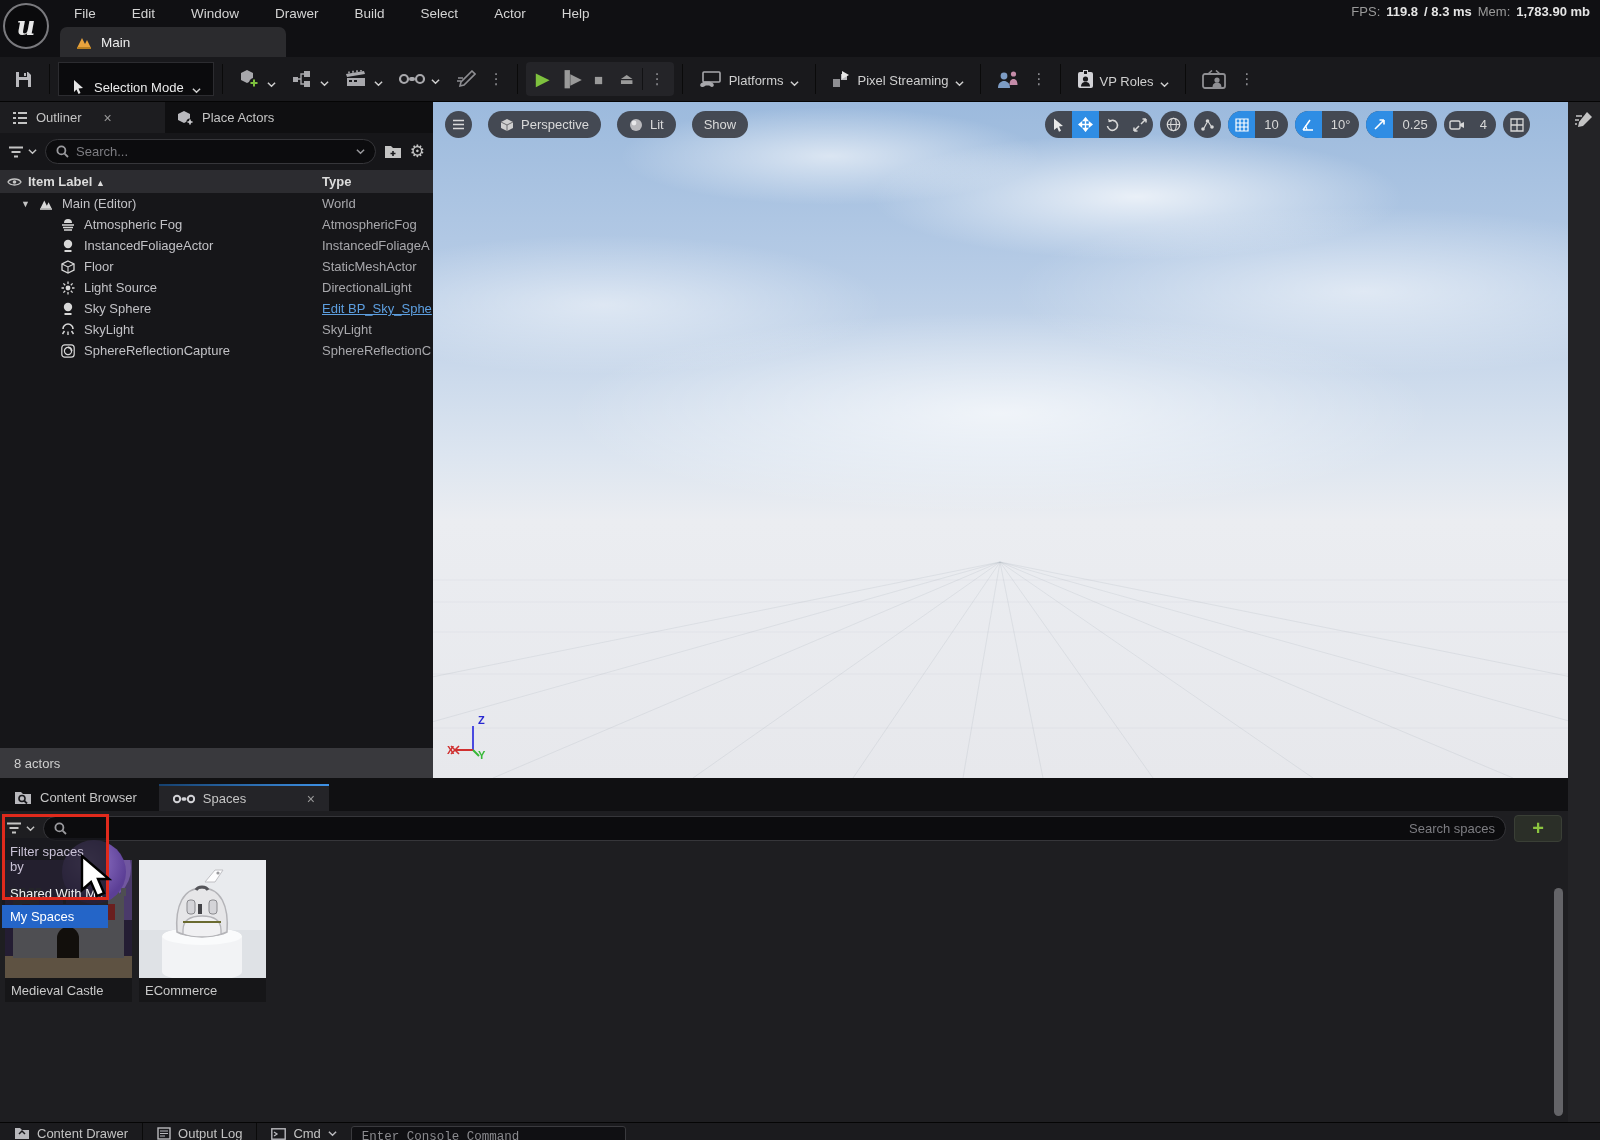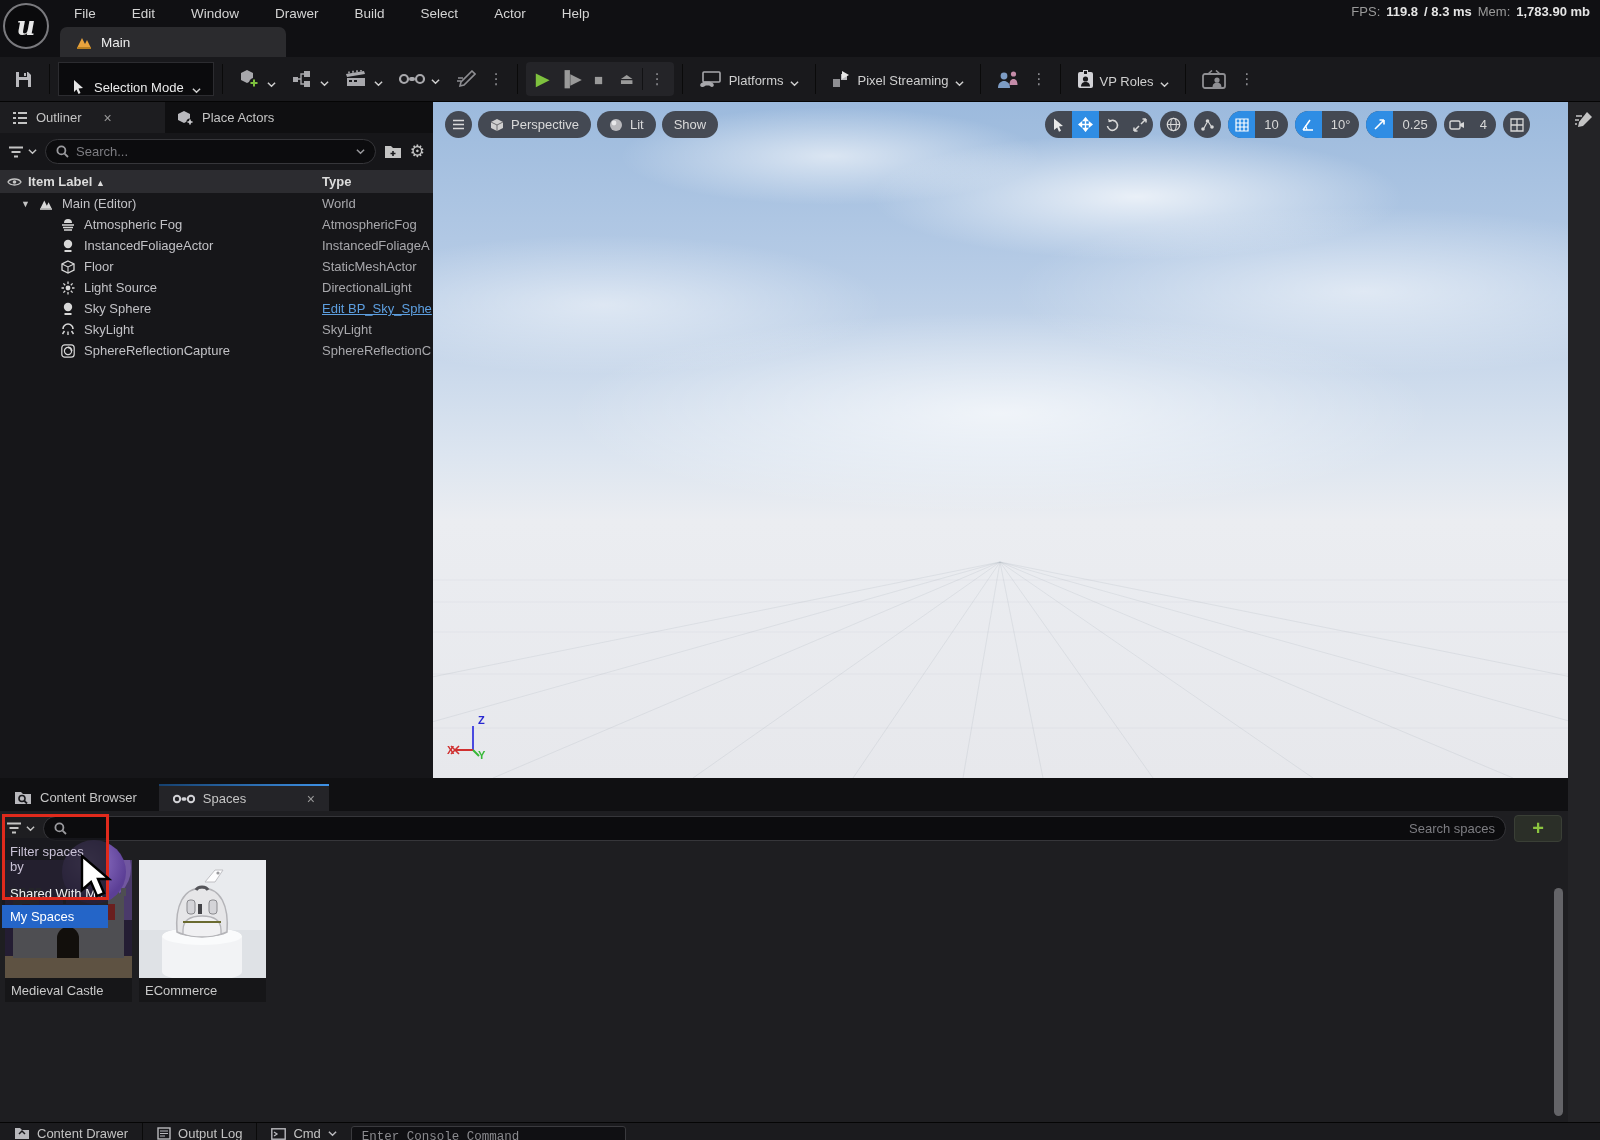--- a/index.html
+++ b/index.html
@@ -60,21 +60,21 @@
       radial-gradient(ellipse 380px 90px at 62% 14%, rgba(255,255,255,.75), transparent 70%),
       radial-gradient(ellipse 300px 70px at 35% 8%, rgba(255,255,255,.6), transparent 70%),
       radial-gradient(ellipse 500px 120px at 82% 28%, rgba(255,255,255,.55), transparent 70%),
       radial-gradient(ellipse 400px 100px at 15% 30%, rgba(255,255,255,.5), transparent 70%),
       radial-gradient(ellipse 600px 140px at 50% 46%, rgba(255,255,255,.65), transparent 72%),
       linear-gradient(#9cbadd 0%, #b7cce6 26%, #dce5f0 52%, #ebedf1 62%, #e7e8ec 100%); }
   .vp-pill { background:rgba(48,48,52,.82); border-radius:14px; height:27px; display:flex; align-items:center;
              gap:7px; padding:0 12px; color:#dadada; font-size:13px; }
   .vp-circle { background:rgba(48,48,52,.82); border-radius:50%; width:27px; height:27px;
                display:flex; align-items:center; justify-content:center; color:#dadada; }
-  #vp-left-tools { left:12px; top:9px; display:flex; gap:6px; align-items:center; }
+  #vp-left-tools { left:12px; top:9px; display:flex; gap:16px; align-items:center; }
   #vp-right-tools { right:38px; top:9px; display:flex; gap:7px; align-items:center; }
   .seg { background:rgba(48,48,52,.82); border-radius:14px; height:27px; display:flex; align-items:center; overflow:hidden; }
   .seg > div { width:27px; height:27px; display:flex; align-items:center; justify-content:center; color:#d8d8d8; }
   .seg .on { background:#2f8de4; color:#fff; }
   .seg .val { width:auto; padding:0 9px; font-size:13px; }
   #axis-gizmo { left:12px; bottom:18px; }
 
   
   #right-strip { left:1568px; top:102px; width:32px; height:1038px; background:#232326; }
   #right-strip .editicon { margin:8px auto; width:20px; }
@@ -415,20 +415,23 @@
         <span class="o-label" style="padding-left:60px">
           <svg class="oicon" width="14" height="14" viewBox="0 0 14 14">
               <rect x="0.8" y="0.8" width="12.4" height="12.4" rx="3" fill="none" stroke="#d8d8d8" stroke-width="1.2"></rect>
               <circle cx="7" cy="7" r="3.6" fill="none" stroke="#d8d8d8" stroke-width="1.2"></circle>
               <path d="M7 3.4 a3.6 3.6 0 0 1 3.6 3.6" stroke="#d8d8d8" stroke-width="1.8" fill="none"></path>
             </svg>
           <span>SphereReflectionCapture</span>
         </span>
         <span class="o-type">SphereReflectionC</span>
       </div>
+    </div>
+    <div id="outliner-footer">
+      <span>8 actors</span>
     </div>
   </div>
 
   <div id="viewport" class="abs">
     <svg class="abs" style="left:0;top:0" width="1135" height="676" viewBox="0 0 1135 676">
       <g stroke="#aab0bc" stroke-opacity="0.22" stroke-width="1">
         <line x1="567" y1="460" x2="-500" y2="676"></line>
           <line x1="567" y1="460" x2="-200" y2="676"></line>
         <line x1="567" y1="460" x2="60" y2="676"></line>
           <line x1="567" y1="460" x2="260" y2="676"></line>

